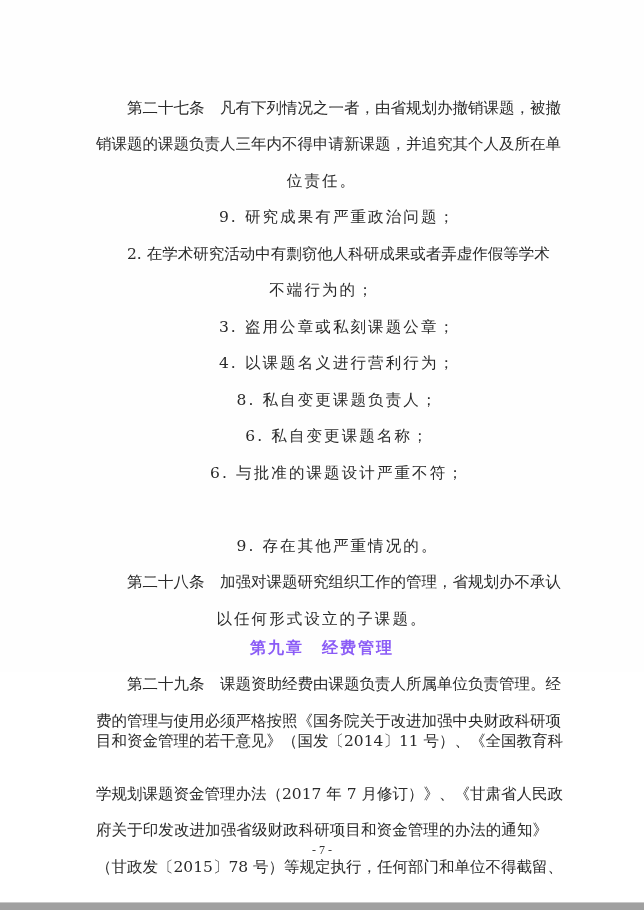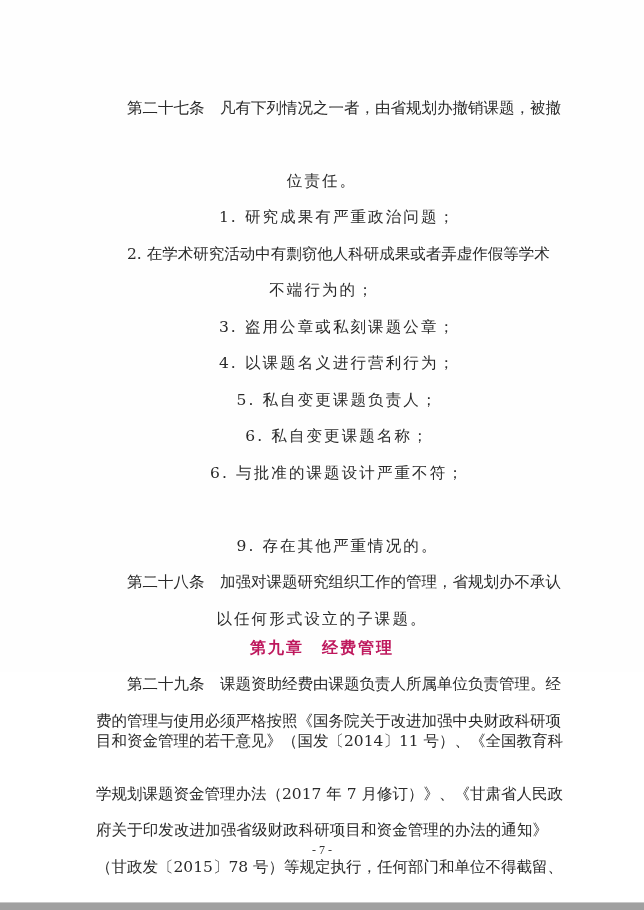--- a/index.html
+++ b/index.html
@@ -10,41 +10,42 @@
   }
   .page { position:absolute; left:0; top:0; width:644px; height:672px; background:#fefefe; }
   .line {
     position:absolute; left:96px; width:452px; height:24px; line-height:24px;
     font-size:15.5px; white-space:nowrap; letter-spacing:2.1px;text-align:center;
   }
   .indent { left:127px; width:421px; }
   .justify { text-align:justify; text-align-last:justify; letter-spacing:0; }
   .chapter {
     position:absolute; left:0; width:644px; text-align:center; font-size:16px;
-    font-weight:bold; letter-spacing:2px; height:24px; line-height:24px; color:#be185d;
+    font-weight:bold; letter-spacing:2px; height:24px; line-height:24px; color:#8b5cf6;
   }
   .pagenum {
     position:absolute; left:0; width:644px; text-align:center; font-family:"Liberation Serif", serif;
     font-size:12px; color:#333; top:843px;
   }
   .bottom-bar { position:absolute; left:0; top:902px; width:644px; height:8px; background:#a0a0a0; border-top:1px solid #c8c8c8; }
 </style>
 </head>
 <body>
 
 <div class="page">
   <div class="line indent justify" style="top:96px">第二十七条　凡有下列情况之一者，由省规划办撤销课题，被撤</div>
+  <div class="line justify" style="top:132px">销课题的课题负责人三年内不得申请新课题，并追究其个人及所在单</div>
   <div class="line" style="top:169px">位责任。</div>
 
-  <div class="line indent" style="top:205px">1.  研究成果有严重政治问题；</div>
+  <div class="line indent" style="top:205px">9.  研究成果有严重政治问题；</div>
   <div class="line indent justify" style="top:242px">2.  在学术研究活动中有剽窃他人科研成果或者弄虚作假等学术</div>
   <div class="line" style="top:278px">不端行为的；</div>
   <div class="line indent" style="top:315px">3.  盗用公章或私刻课题公章；</div>
   <div class="line indent" style="top:351px">4.  以课题名义进行营利行为；</div>
-  <div class="line indent" style="top:388px">5.  私自变更课题负责人；</div>
+  <div class="line indent" style="top:388px">8.  私自变更课题负责人；</div>
   <div class="line indent" style="top:424px">6.  私自变更课题名称；</div>
   <div class="line indent" style="top:461px">6.  与批准的课题设计严重不符；</div>
   <div class="line indent" style="top:534px">9.  存在其他严重情况的。</div>
 
   <div class="line" style="top:607px">以任何形式设立的子课题。</div>
   <div class="line indent justify" style="top:570px">第二十八条　加强对课题研究组织工作的管理，省规划办不承认</div>
 
   <div class="chapter" style="top:636px">第九章　经费管理</div>
 
   <div class="line indent justify" style="top:672px">第二十九条　课题资助经费由课题负责人所属单位负责管理。经</div>

